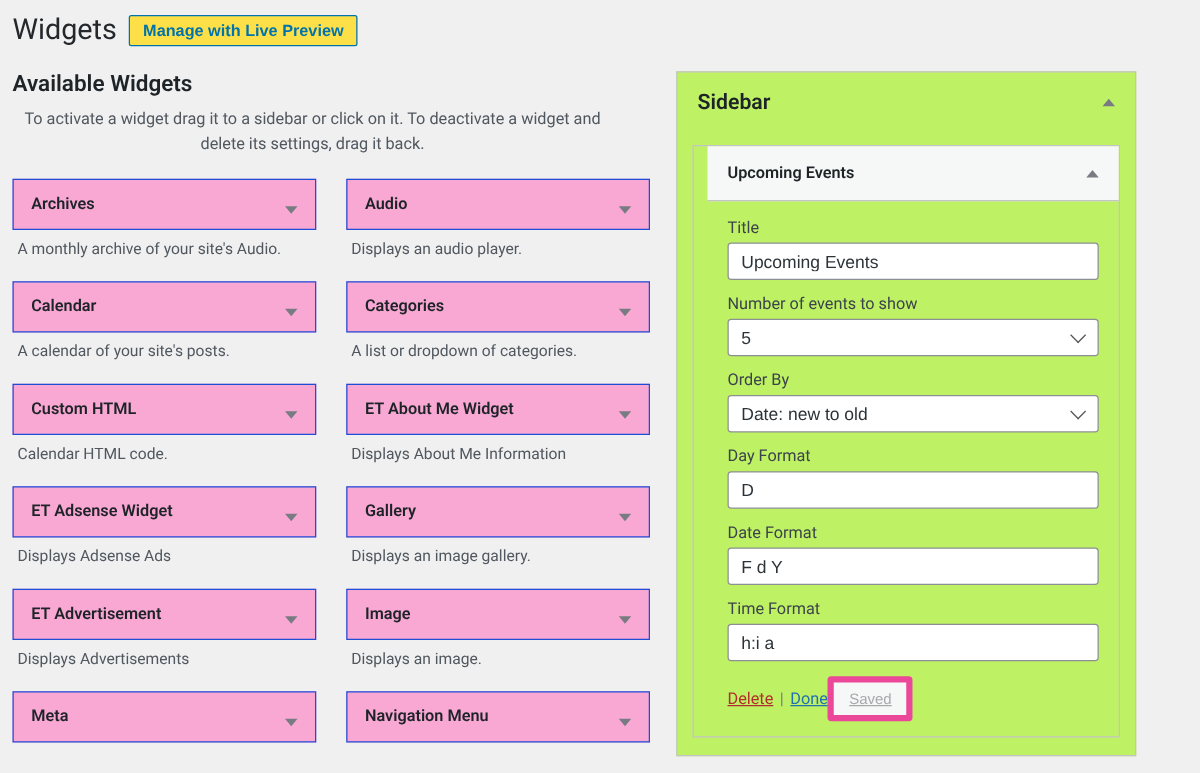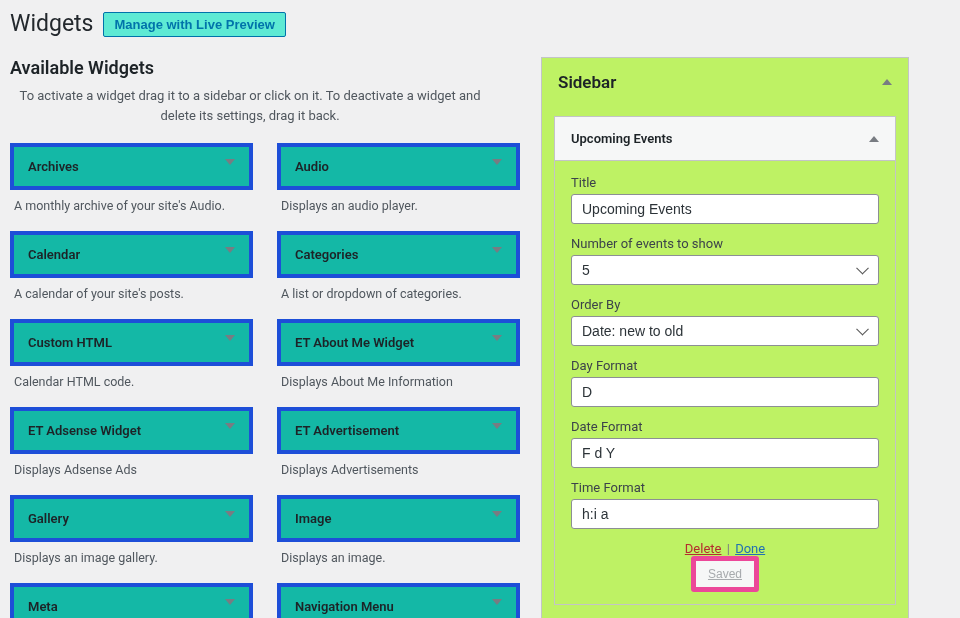--- a/index.html
+++ b/index.html
@@ -17,21 +17,21 @@
     margin-bottom: 20px;
   }
   .page-title {
     font-size: 23px;
     font-weight: 400;
     color: #23282d;
   }
   .preview-btn {
     border: 1px solid #0073aa;
     color: #0073aa;
-    background: #5eead4;
+    background: #fde047;
     padding: 4px 10px;
     font-size: 13px;
     border-radius: 2px;
     cursor: pointer;
     font-weight: 600;
   }
   .columns {
     display: flex;
     gap: 21px;
     align-items: flex-start;
@@ -60,24 +60,24 @@
   .widget-grid {
     display: grid;
     grid-template-columns: 1fr 1fr;
     column-gap: 24px;
     row-gap: 0;
   }
   .widget-cell {
     margin-bottom: 14px;
   }
   .widget-box {
-    background: #14b8a6;
-    border: 4px solid #1d4ed8;
-    display: flex;
-    align-items: flex-start;
+    background: #f9a8d4;
+    border: 1px solid #1d4ed8;
+    display: flex;
+    align-items: flex-end;
     justify-content: space-between;
     padding: 12px 14px;
     cursor: pointer;
   }
   .widget-box .name {
     font-weight: 600;
     font-size: 13px;
     color: #1d2327;
   }
   .widget-desc {
@@ -109,20 +109,21 @@
   }
   .sidebar-header .title {
     font-size: 17px;
     font-weight: 600;
   }
   .sidebar-body {
     padding: 10px 12px 14px 12px;
   }
   .widget-instance {
     border: 1px solid #c3c4c7;
+    padding-left: 11px;
   }
   .widget-instance-header {
     background: #f6f7f7;
     border-bottom: 1px solid #c3c4c7;
   }
   .widget-instance-header .title {
     font-weight: 600;
     font-size: 13px;
   }
   .widget-form {
@@ -162,21 +163,20 @@
     border-right: 1.5px solid #555;
     border-bottom: 1.5px solid #555;
     transform: translateY(-70%) rotate(45deg);
     pointer-events: none;
   }
   .widget-actions {
     display: flex;
     justify-content: flex-start;
     align-items: center;
     margin-top: 6px;
-    flex-direction: column;
   }
   .widget-actions .links a {
     font-size: 13px;
     text-decoration: underline;
   }
   .widget-actions .links a.delete { color: #b32d2e; }
   .widget-actions .links a.done { color: #2271b1; }
   .widget-actions .sep { color: #787c82; margin: 0 2px; }
   .saved-btn {
     border: 5px solid #ec4899;
@@ -246,31 +246,31 @@
         </div>
         <div class="widget-cell">
           <div class="widget-box">
             <span class="name">ET Adsense Widget</span>
             <span class="caret"></span>
           </div>
           <div class="widget-desc">Displays Adsense Ads</div>
         </div>
         <div class="widget-cell">
           <div class="widget-box">
+            <span class="name">Gallery</span>
+            <span class="caret"></span>
+          </div>
+          <div class="widget-desc">Displays an image gallery.</div>
+        </div>
+        <div class="widget-cell">
+          <div class="widget-box">
             <span class="name">ET Advertisement</span>
             <span class="caret"></span>
           </div>
           <div class="widget-desc">Displays Advertisements</div>
-        </div>
-        <div class="widget-cell">
-          <div class="widget-box">
-            <span class="name">Gallery</span>
-            <span class="caret"></span>
-          </div>
-          <div class="widget-desc">Displays an image gallery.</div>
         </div>
         <div class="widget-cell">
           <div class="widget-box">
             <span class="name">Image</span>
             <span class="caret"></span>
           </div>
           <div class="widget-desc">Displays an image.</div>
         </div>
         <div class="widget-cell">
           <div class="widget-box">

